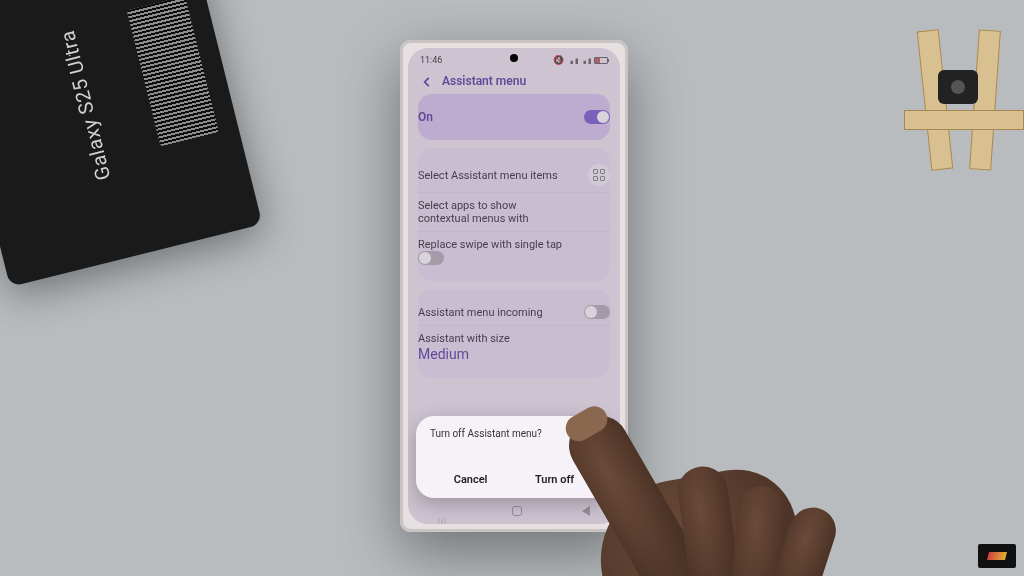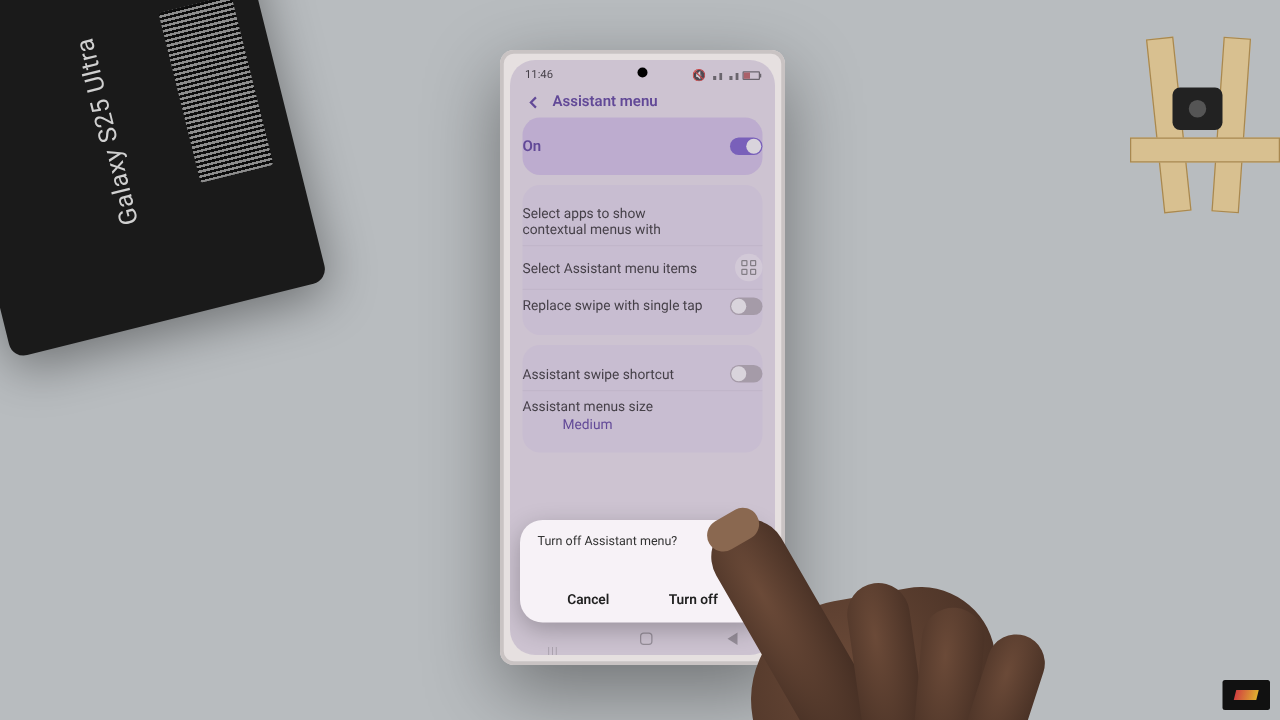--- a/index.html
+++ b/index.html
@@ -118,21 +118,21 @@
     background: #e8dff0;
     margin: 0 10px 8px 10px;
     border-radius: 14px;
     padding: 10px 0;
   }
   .row { display:flex; justify-content:space-between; align-items:center; padding:6px 0;}
   .row + .row { border-top: 1px solid rgba(0,0,0,0.04); }
   .row-label { font-size: 11px; color:#333; }
   .row-title { color:#5a3fa0; font-weight:600; font-size:12px;}
   .row-desc { font-size:8.5px; color:#6a6a6a; margin-top:2px; max-width:130px; line-height:1.2;}
-  .row-sub { font-size:11px; color:#5a3fa0; margin-top:1px;margin-left:32px;}
+  .row-sub { font-size:14px; color:#5a3fa0; margin-top:1px;}
 
   .toggle { width:26px; height:14px; border-radius:7px; position:relative; }
   .toggle.on { background:#7a5fd0; }
   .toggle.on::after { content:""; position:absolute; right:1px; top:1px; width:12px; height:12px; background:#fff; border-radius:50%;}
   .toggle.off { background:#b8b0b8; }
   .toggle.off::after { content:""; position:absolute; left:1px; top:1px; width:12px; height:12px; background:#fff; border-radius:50%;}
 
   .grid-icon { width:22px; height:22px; border-radius:11px; background:#f6f0f8; display:flex; flex-wrap:wrap; align-content:center; justify-content:center; gap:2px; padding:4px;}
   .grid-icon i { width:5px; height:5px; border:1px solid #888; border-radius:1px;}
 
@@ -234,46 +234,46 @@
 
     <div class="card" style="background:#d8c8ed;">
       <div class="row">
         <span class="row-title">On</span>
         <span class="toggle on"></span>
       </div>
     </div>
 
     <div class="card">
       <div class="row">
-        <span class="row-label" style="max-width:150px;">Select apps to show contextual menus with</span>
-      </div>
-      <div class="row">
         <span class="row-label">Select Assistant menu items</span>
         <span class="grid-icon">
             <i></i>
             <i></i>
             <i></i>
             <i></i>
           </span>
       </div>
-      <div class="row" style="align-items:flex-start;">
+      <div class="row">
+        <span class="row-label" style="max-width:150px;">Select apps to show contextual menus with</span>
+      </div>
+      <div class="row" style="align-items:flex-start;flex-direction:column;">
         <div>
           <div class="row-label">Replace swipe with single tap</div>
         </div>
         <span class="toggle off"></span>
       </div>
     </div>
 
     <div class="card">
       <div class="row">
-        <span class="row-label">Assistant swipe shortcut</span>
+        <span class="row-label">Assistant menu incoming</span>
         <span class="toggle off"></span>
       </div>
       <div class="row" style="display:block;">
-        <div class="row-label">Assistant menus size</div>
+        <div class="row-label">Assistant with size</div>
         <div class="row-sub">Medium</div>
       </div>
     </div>
 
     <div class="dim-overlay"></div>
 
     <div class="dialog">
       <div class="dialog-title">Turn off Assistant menu?</div>
       <div class="dialog-actions">
         <span class="dialog-btn">Cancel</span>

